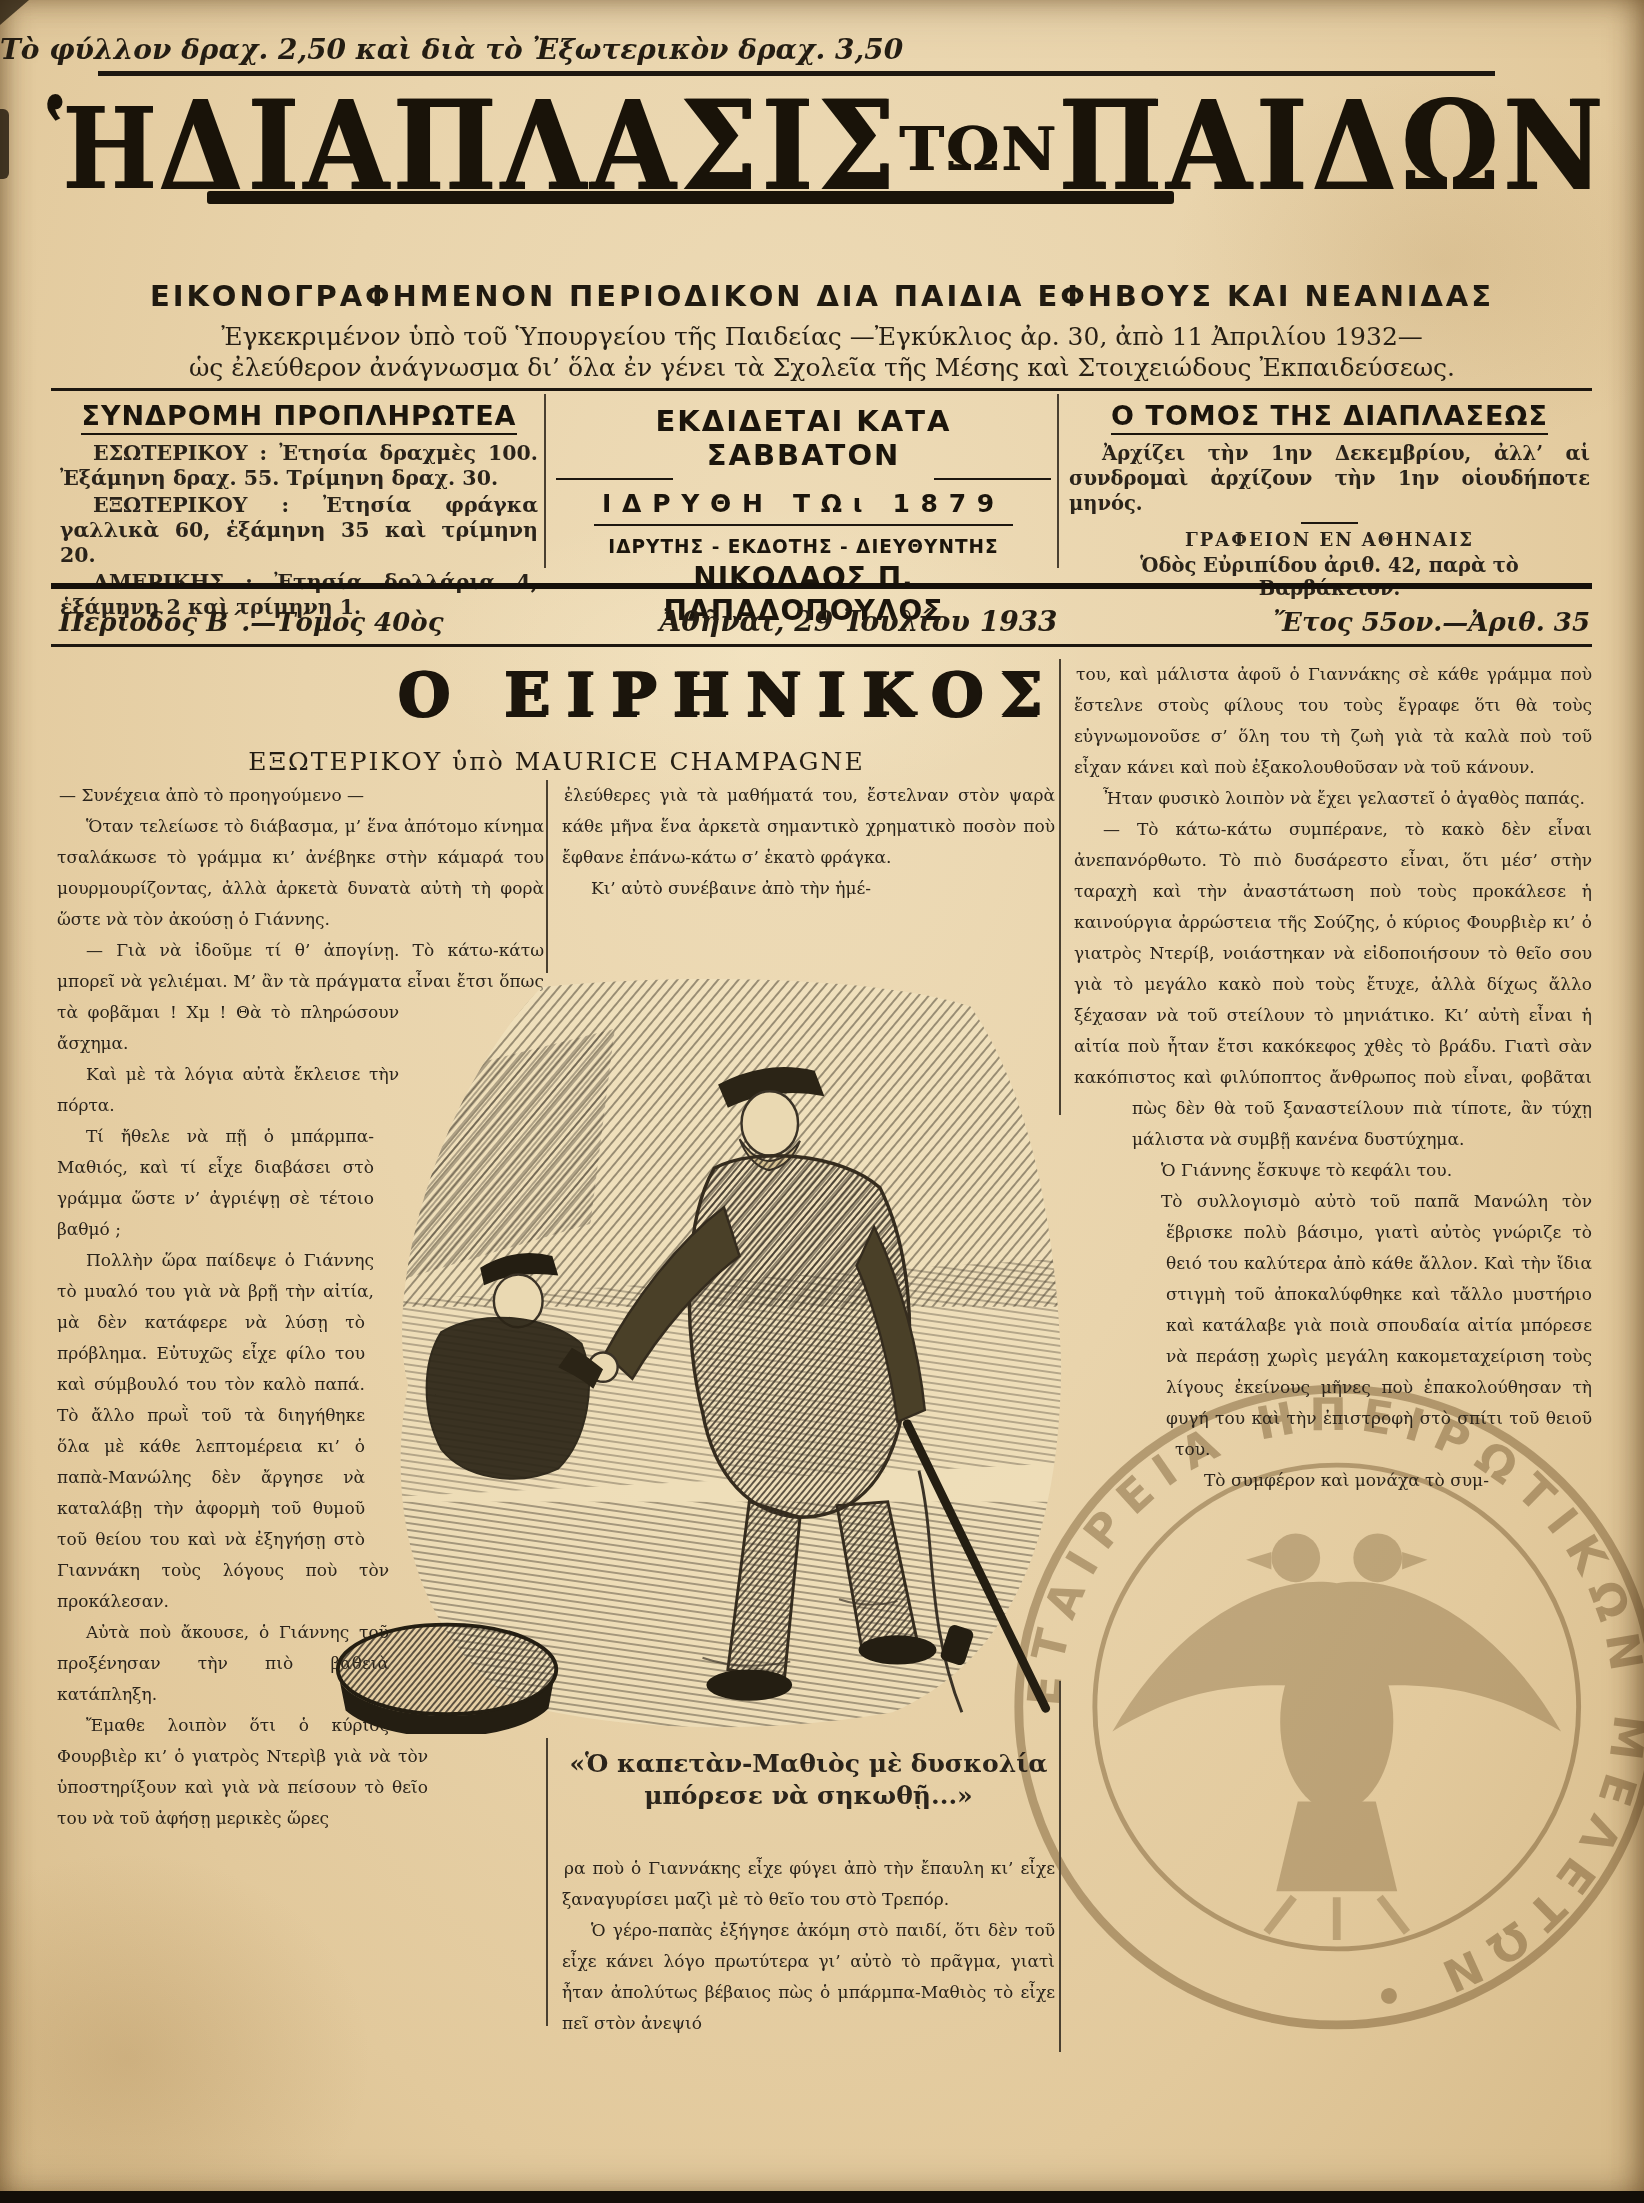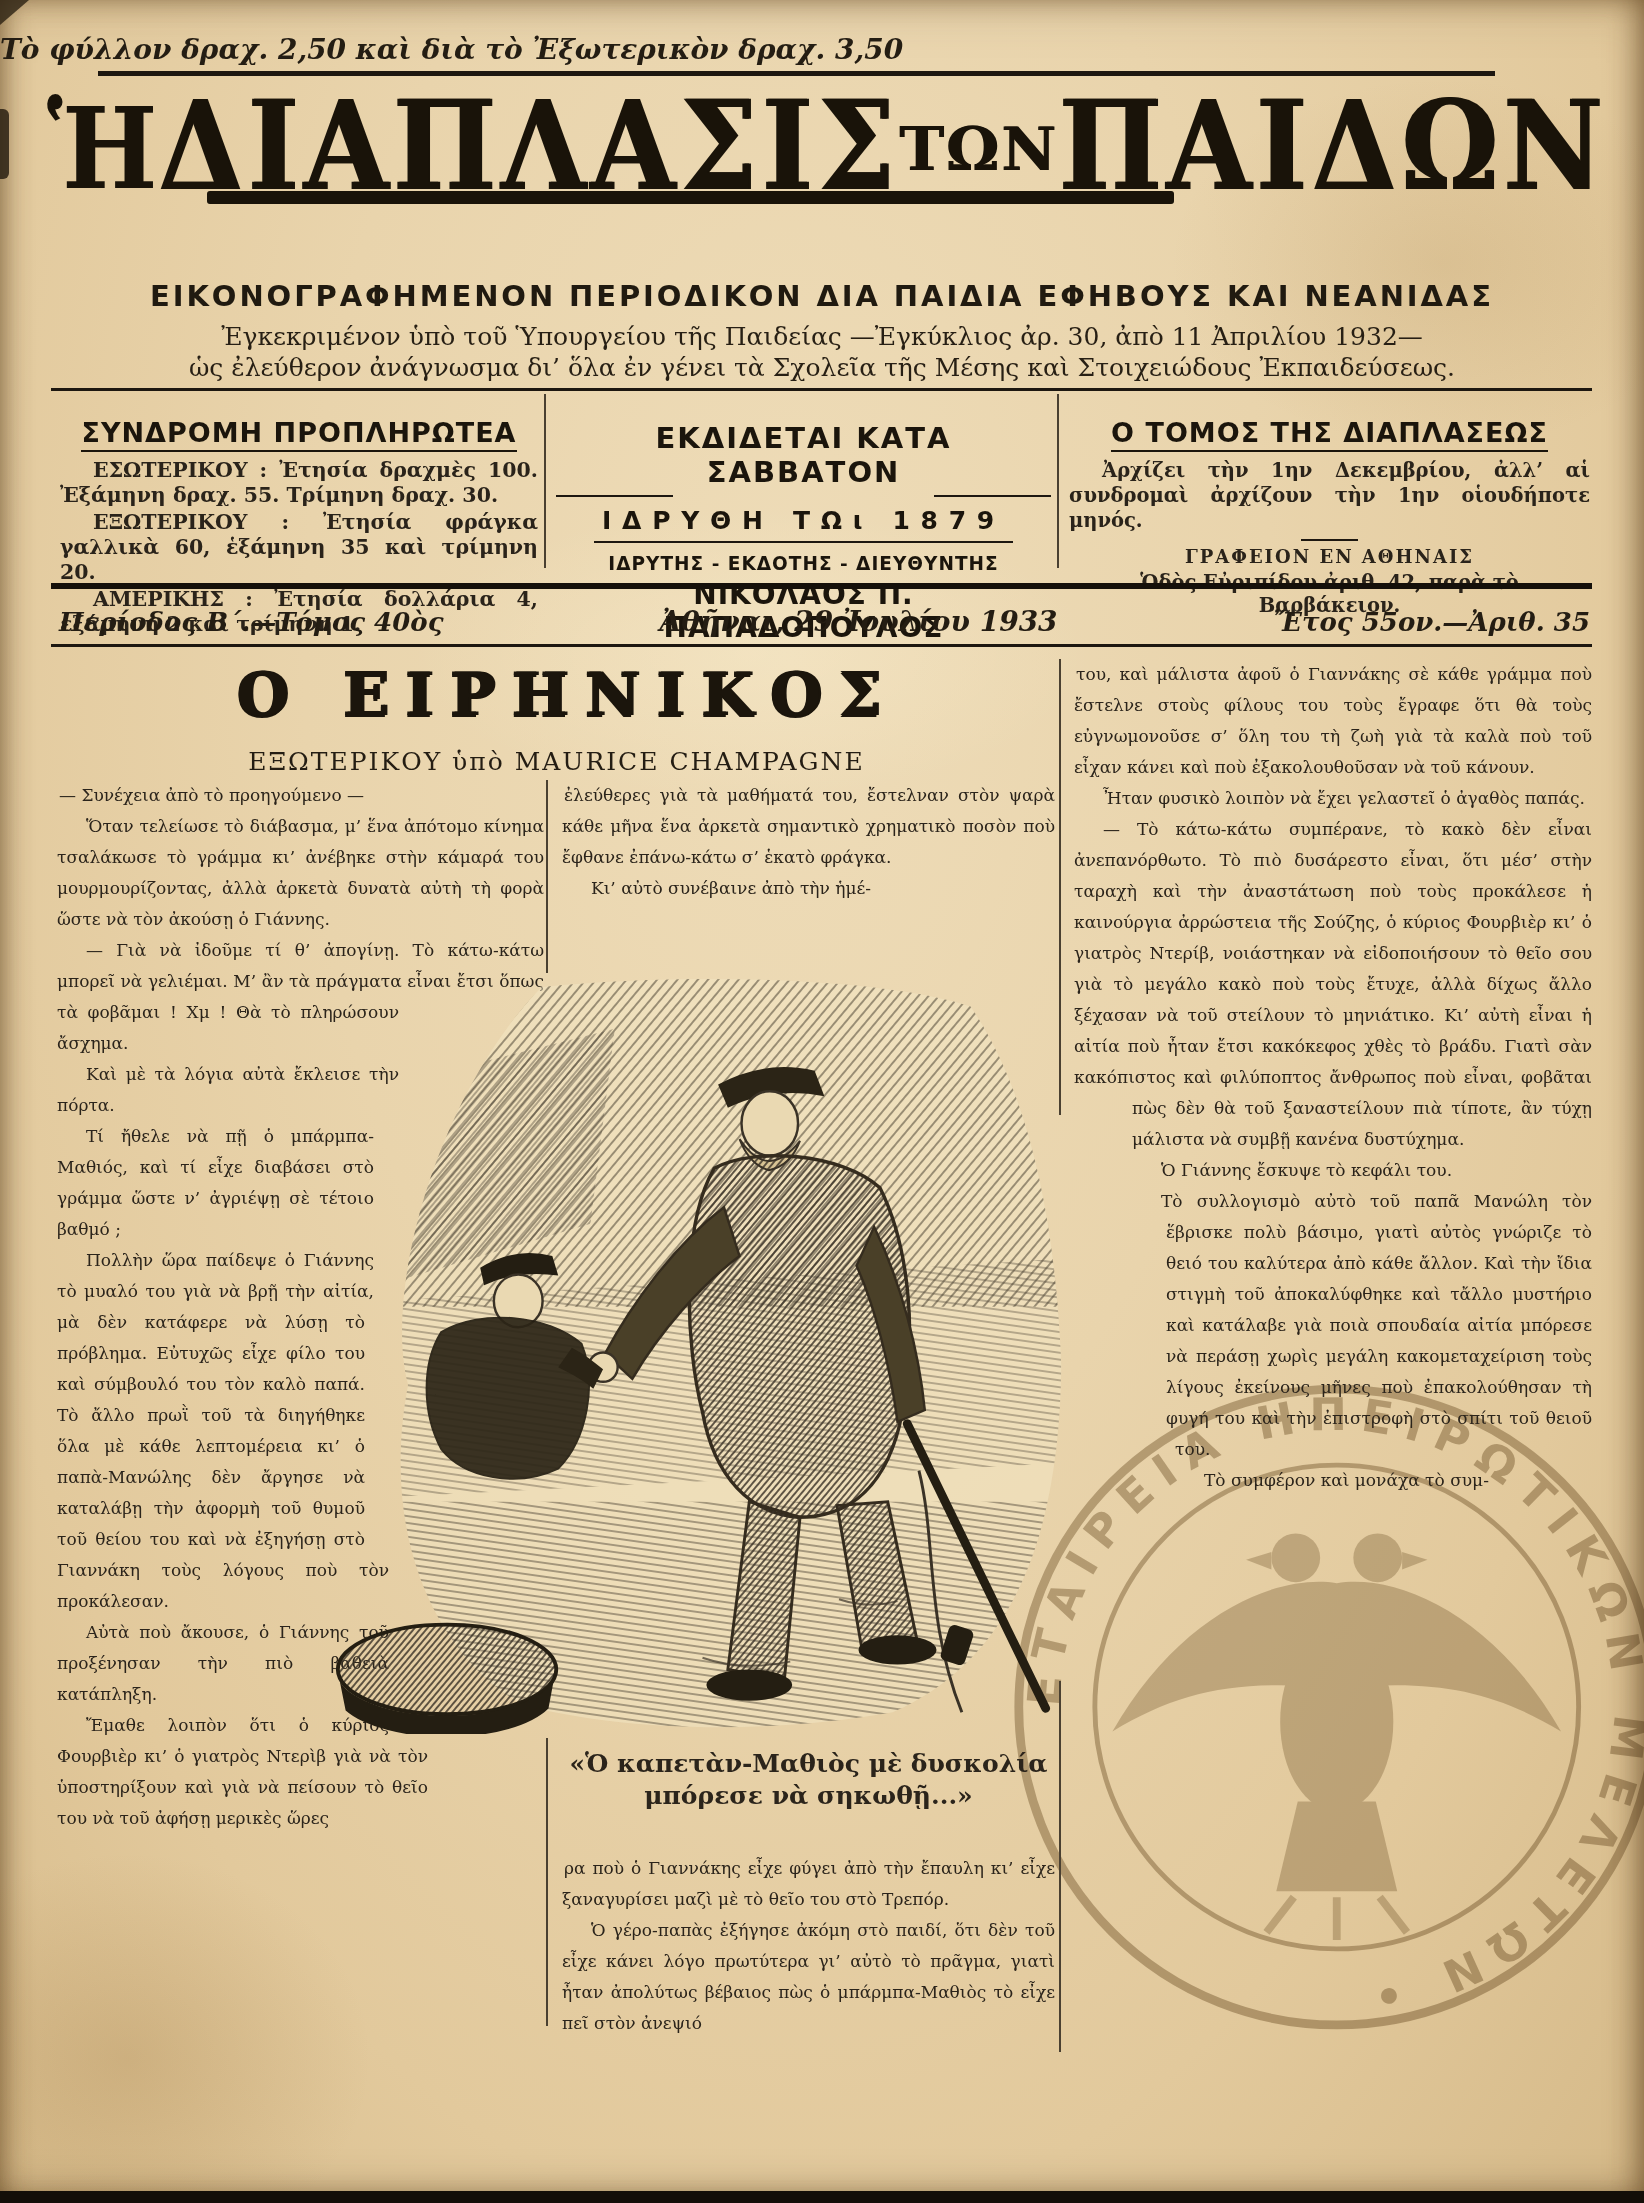--- a/index.html
+++ b/index.html
@@ -28,21 +28,21 @@
           text-shadow:2px 0 currentColor;}
   .mh-ton{font-size:60px;font-weight:bold;letter-spacing:2px;position:relative;top:-13.7px;
           text-shadow:1px 0 currentColor;}
   .mh-bar{position:absolute;top:191px;left:207px;width:967px;height:12.7px;background:#191309;border-radius:2.9px;}
   .mag-sub{position:absolute;top:279px;left:0;width:100%;text-align:center;
            font-family:"DejaVu Sans",sans-serif;font-weight:bold;font-size:29px;
            letter-spacing:2.9px;color:#201a10;}
   .approval{position:absolute;left:0;width:100%;text-align:center;font-size:25px;color:#271f14;}
 
   
-  .ibox{position:absolute;top:413px;height:177px;}
+  .ibox{position:absolute;top:396px;height:177px;}
   .ibox h3{margin:3.9px 0 9.8px;text-align:center;font-family:"DejaVu Sans",sans-serif;
            font-size:27px;letter-spacing:1px;color:#1b150c;}
   .ibox h3 span{border-bottom:2.9px solid #1b150c;padding-bottom:2px;}
   .ibox p{margin:0 0 2px;font-size:20.5px;line-height:25px;font-weight:bold;text-align:justify;text-indent:33px;}
   .ibox .small{font-size:19.5px;}
   .cline{height:2px;background:#1d1710;margin:5.9px auto;}
   .pub{text-align:center;font-family:"DejaVu Sans",sans-serif;color:#1b150c;}
   .pub .l1{font-size:29px;font-weight:bold;letter-spacing:2px;margin-top:7.8px;}
   .pub .l2{font-size:25px;font-weight:bold;letter-spacing:10.7px;margin:9.8px 0 3.9px;}
   .pub .l3{font-size:18.5px;font-weight:bold;letter-spacing:1px;margin-top:9.8px;}
@@ -52,21 +52,21 @@
   .office-h{text-align:center;font-weight:bold;font-size:18px;letter-spacing:2px;margin-top:5.9px;}
   .office-a{text-align:center;font-weight:bold;font-size:19.5px;margin-top:3.9px;}
 
   
   .dateline{position:absolute;top:605px;left:59px;width:1531px;display:flex;
             justify-content:space-between;align-items:baseline;
             font-style:italic;font-weight:bold;font-size:26px;color:#241d13;gap:17px;}
   .dateline .c{font-size:28px;}
 
   
-  .art-title{position:absolute;top:659px;left:65px;width:1003px;text-align:center;
+  .art-title{position:absolute;top:659px;left:55px;width:1003px;text-align:right;
              font-size:60px;font-weight:bold;letter-spacing:16.6px;color:#1b150c;
              text-shadow:2.4px 0 currentColor, 0 1.5px currentColor;}
   .art-byline{position:absolute;top:747px;left:55px;width:1003px;text-align:center;
               font-size:25px;letter-spacing:2px;color:#241d13;}
   .col{position:absolute;font-size:17px;line-height:31px;text-align:justify;color:#2b241b;}
   .col p{margin:0;text-indent:29px;}
   .col p.noind{text-indent:2px;}
   .fr{float:right;clear:right;}
   .fl{float:left;clear:left;}
   .caption{position:absolute;top:1748px;left:562px;width:493px;text-align:center;

